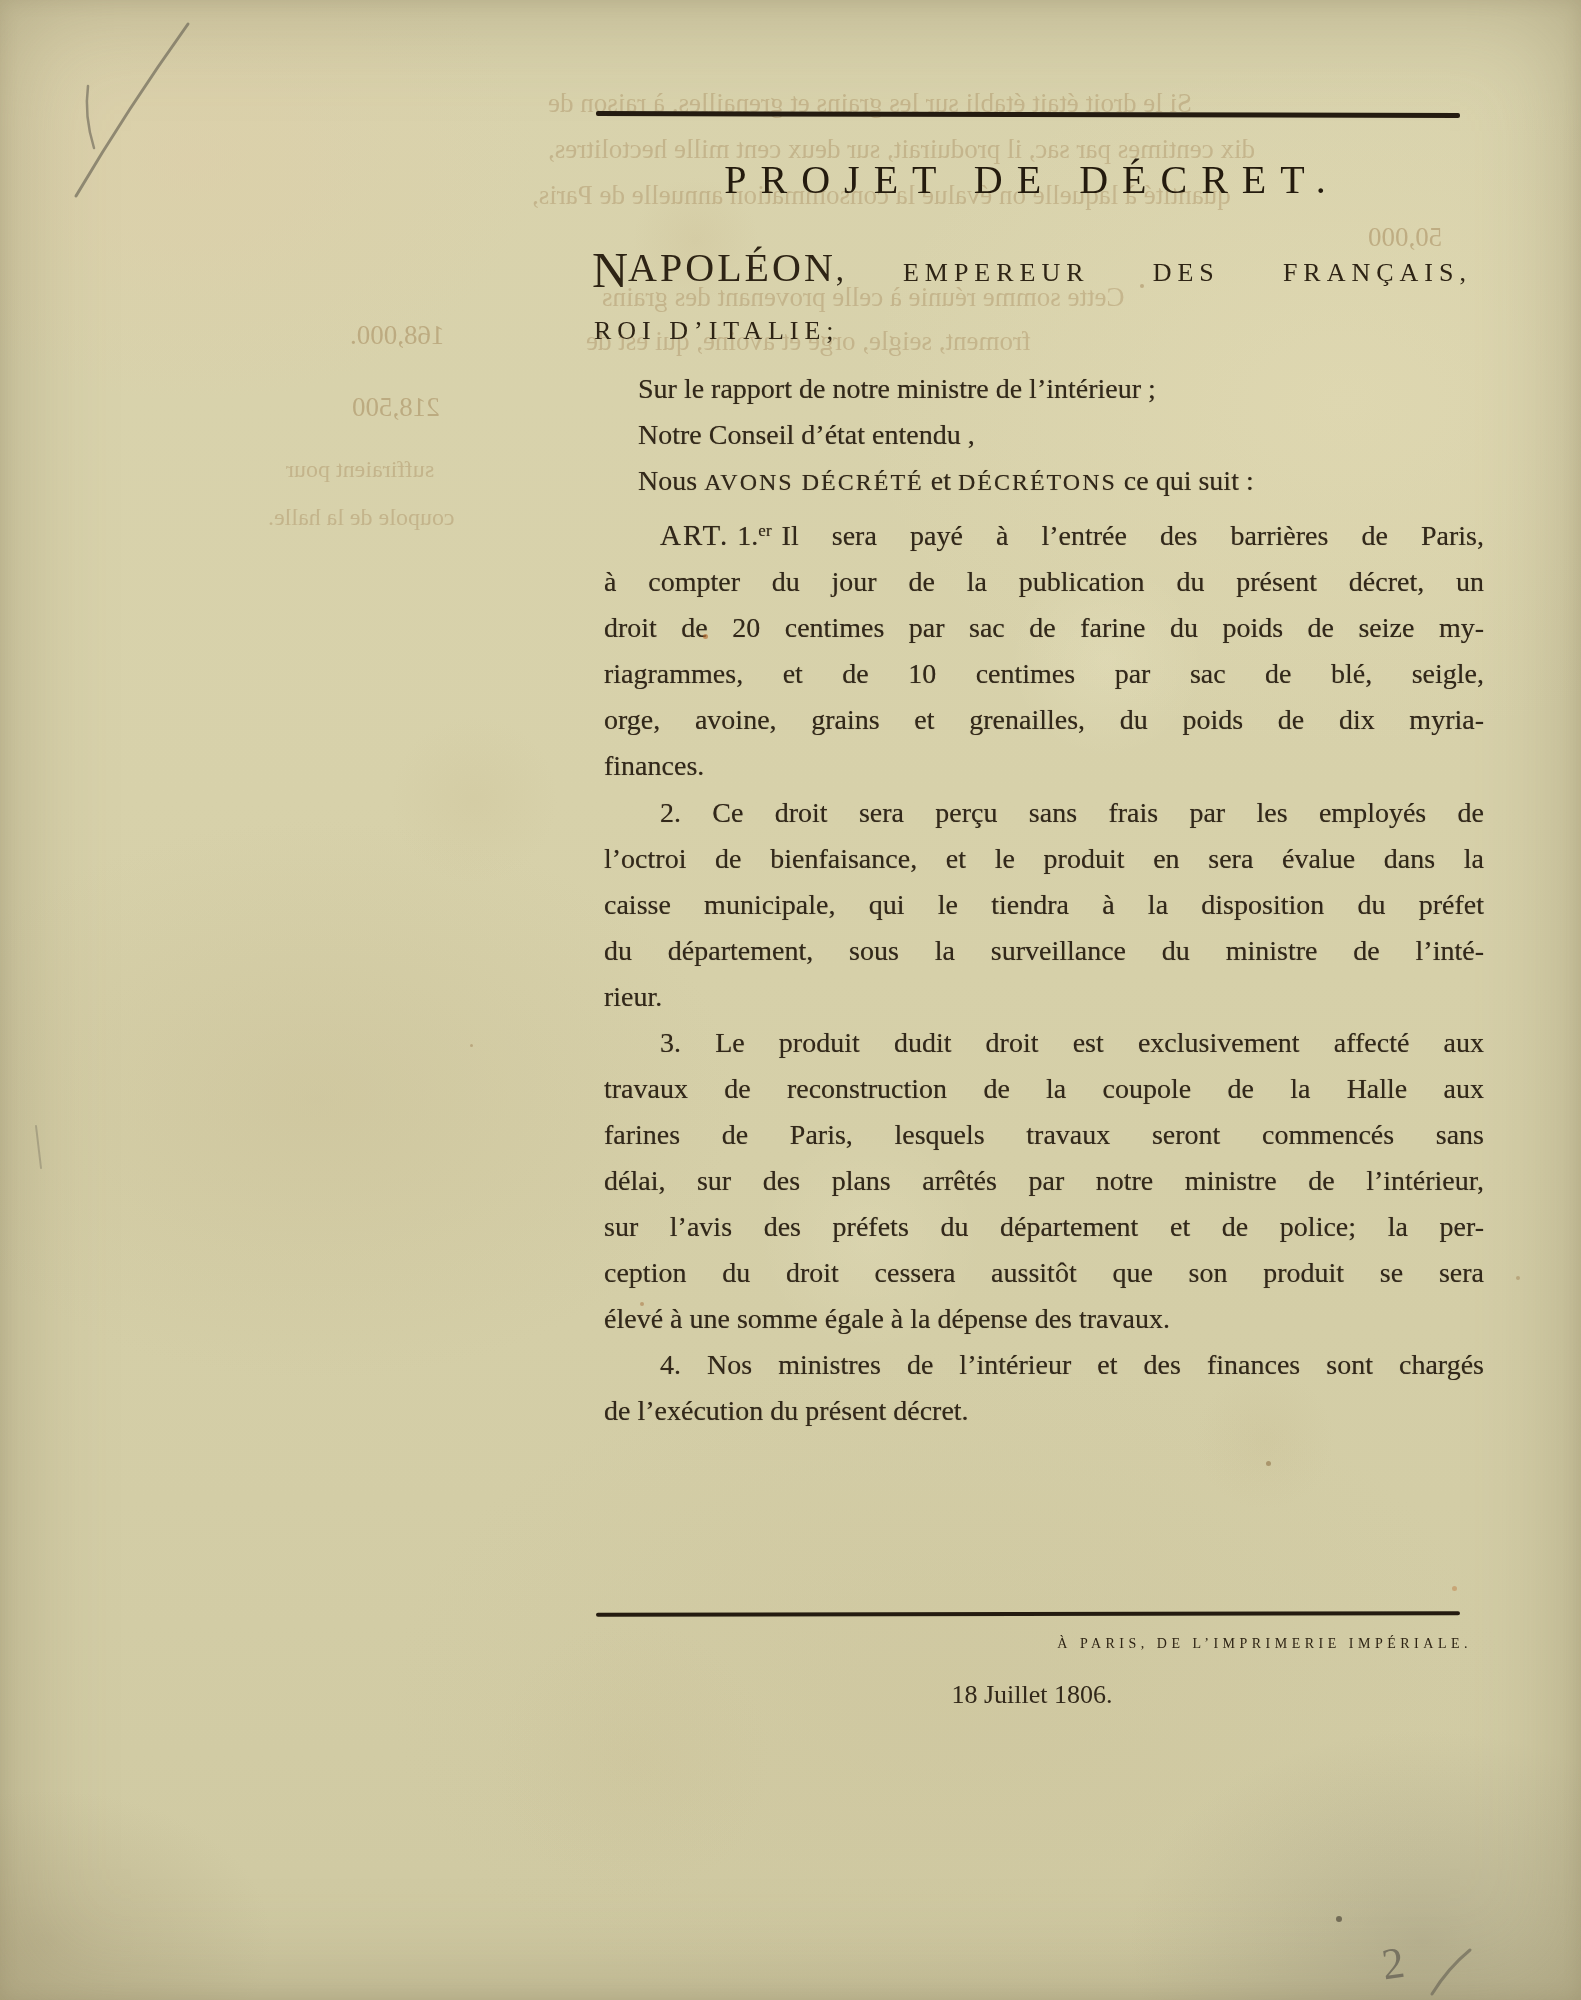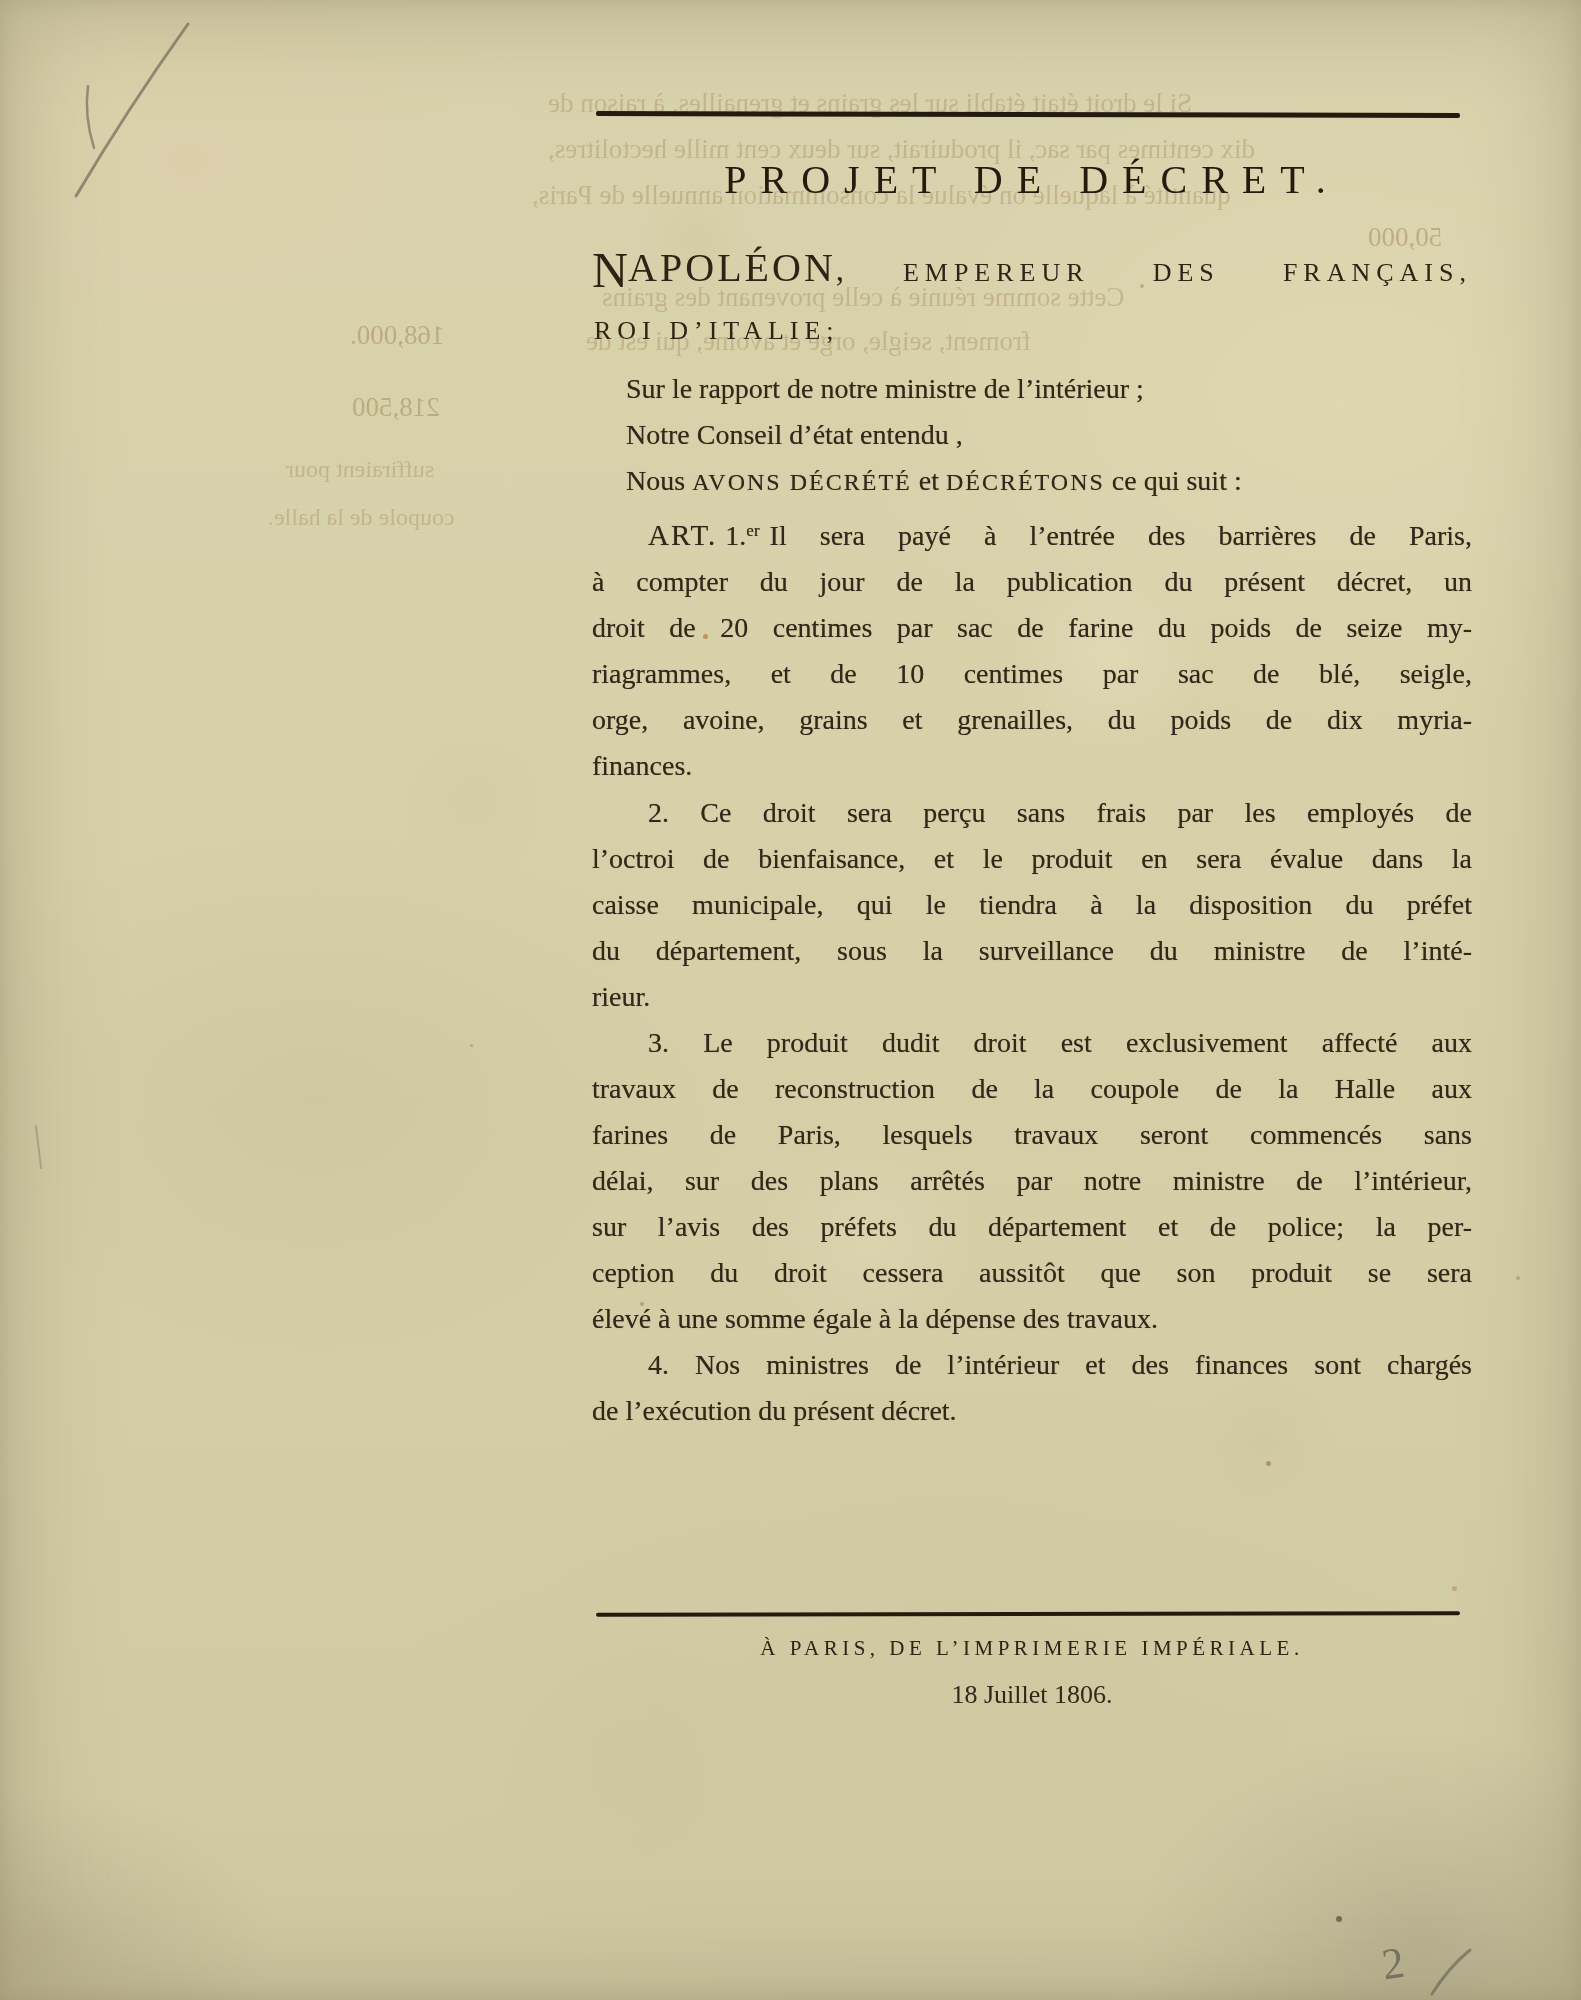--- a/index.html
+++ b/index.html
@@ -51,21 +51,21 @@
   .sal-initial{font-size:50px;line-height:40px;vertical-align:-6px;}
   .sal-name{font-size:40px;letter-spacing:3px;}
   .sal-comma{font-size:33px;}
   .sal-caps{font-size:26px;letter-spacing:6px;}
   .sal-line2{
     position:absolute;left:594px;top:316px;
     font-size:26px;letter-spacing:6px;color:#2e2415;
   }
 
   .body-text{font-size:28px;line-height:46px;color:#32281a;
-    text-shadow:0 0 0.7px rgba(50,40,26,0.55);}
+    text-shadow:0 0 0.7px rgba(50,40,26,0.55);margin-left:12px;}
   .preamble{position:absolute;left:592px;top:366px;width:880px;}
   .preamble .pline{padding-left:34px;}
   .sc{font-size:24px;letter-spacing:2px;}
 
   .para{position:absolute;left:592px;width:880px;}
   .para-1{top:508px;}
   .para-2{top:790px;}
   .para-3{top:1020px;}
   .para-4{top:1342px;}
   .jline, .lines > div{
@@ -73,21 +73,21 @@
   }
   .lines > div:last-child{text-align-last:left;}
   .para-first{padding-left:56px;}
   .art-label{font-size:29px;letter-spacing:2px;}
   .art-num{font-size:28px;margin-left:8px;}
   .art-sup{font-size:17px;vertical-align:9px;}
   .art-rest{margin-left:10px;}
 
   .imprint1{
     position:absolute;left:592px;top:1636px;width:880px;
-    text-align:center;font-size:21px;letter-spacing:4.5px;color:#2e2415;white-space:nowrap;
+    text-align:right;font-size:14px;letter-spacing:4.5px;color:#2e2415;white-space:nowrap;
   }
   .imprint2{
     position:absolute;left:592px;top:1680px;width:880px;
     text-align:center;font-size:26px;color:#32281a;
   }
 
   
   .bt{
     position:absolute;transform:scaleX(-1);
     color:rgba(148,112,66,0.30);

